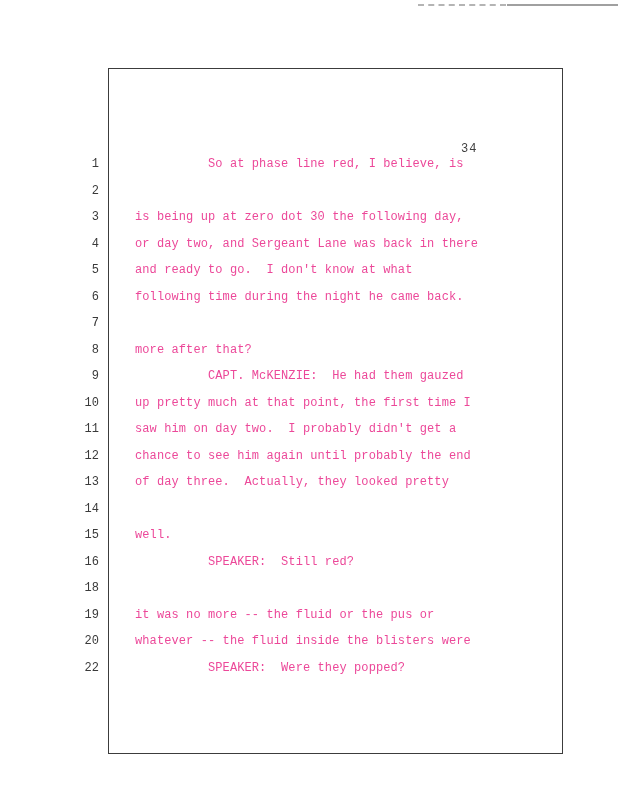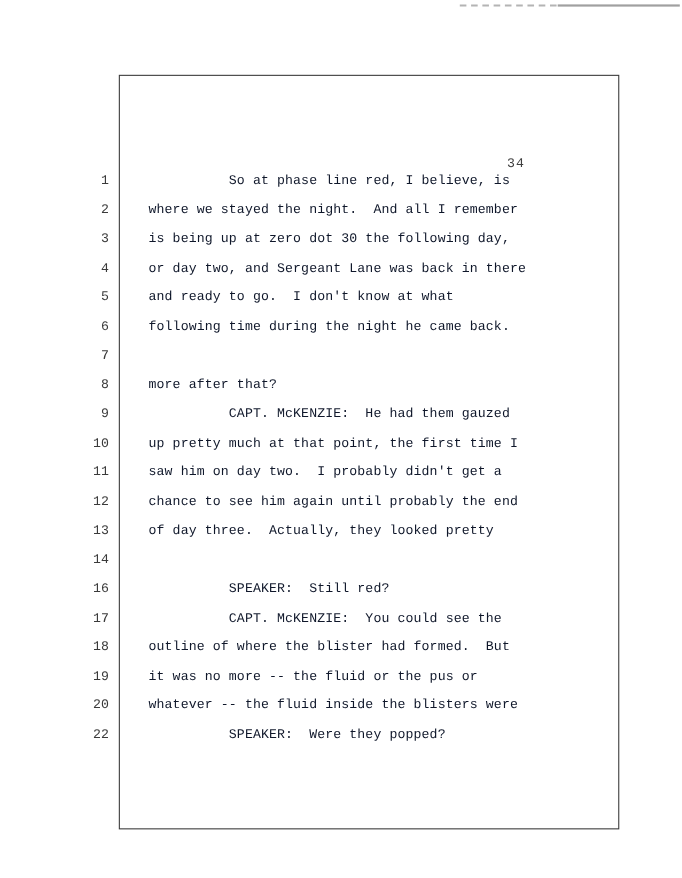--- a/index.html
+++ b/index.html
@@ -62,21 +62,21 @@
     text-align: right;
     font-size: 12px;
     color: #3a3a3a;
   }
   .t-row .lt {
     position: absolute;
     left: 135px; top: 0;
     height: 26.5px;
     line-height: 26.5px;
     font-size: 12px;
-    color: #0f172a;
+    color: #ec4899;
     white-space: pre;
     letter-spacing: 0.1px;
   }
 </style>
 </head>
 <body>
 
 <div class="screen">
 
   <div class="artifact-dashes"></div>
@@ -86,21 +86,20 @@
 
   <div class="page-num">34</div>
 
   <div class="rows">
       <div class="t-row">
         <span class="ln">1</span>
         <span class="lt">          So at phase line red, I believe, is</span>
       </div>
       <div class="t-row">
         <span class="ln">2</span>
-        <span class="lt">where we stayed the night.  And all I remember</span>
       </div>
       <div class="t-row">
         <span class="ln">3</span>
         <span class="lt">is being up at zero dot 30 the following day,</span>
       </div>
       <div class="t-row">
         <span class="ln">4</span>
         <span class="lt">or day two, and Sergeant Lane was back in there</span>
       </div>
       <div class="t-row">
@@ -135,30 +134,29 @@
         <span class="lt">chance to see him again until probably the end</span>
       </div>
       <div class="t-row">
         <span class="ln">13</span>
         <span class="lt">of day three.  Actually, they looked pretty</span>
       </div>
       <div class="t-row">
         <span class="ln">14</span>
       </div>
       <div class="t-row">
+        <span class="ln">15</span>
+        <span class="lt">well.</span>
+      </div>
+      <div class="t-row">
         <span class="ln">16</span>
         <span class="lt">          SPEAKER:  Still red?</span>
       </div>
       <div class="t-row">
-        <span class="ln">17</span>
-        <span class="lt">          CAPT. McKENZIE:  You could see the</span>
-      </div>
-      <div class="t-row">
         <span class="ln">18</span>
-        <span class="lt">outline of where the blister had formed.  But</span>
       </div>
       <div class="t-row">
         <span class="ln">19</span>
         <span class="lt">it was no more -- the fluid or the pus or</span>
       </div>
       <div class="t-row">
         <span class="ln">20</span>
         <span class="lt">whatever -- the fluid inside the blisters were</span>
       </div>
       <div class="t-row">

